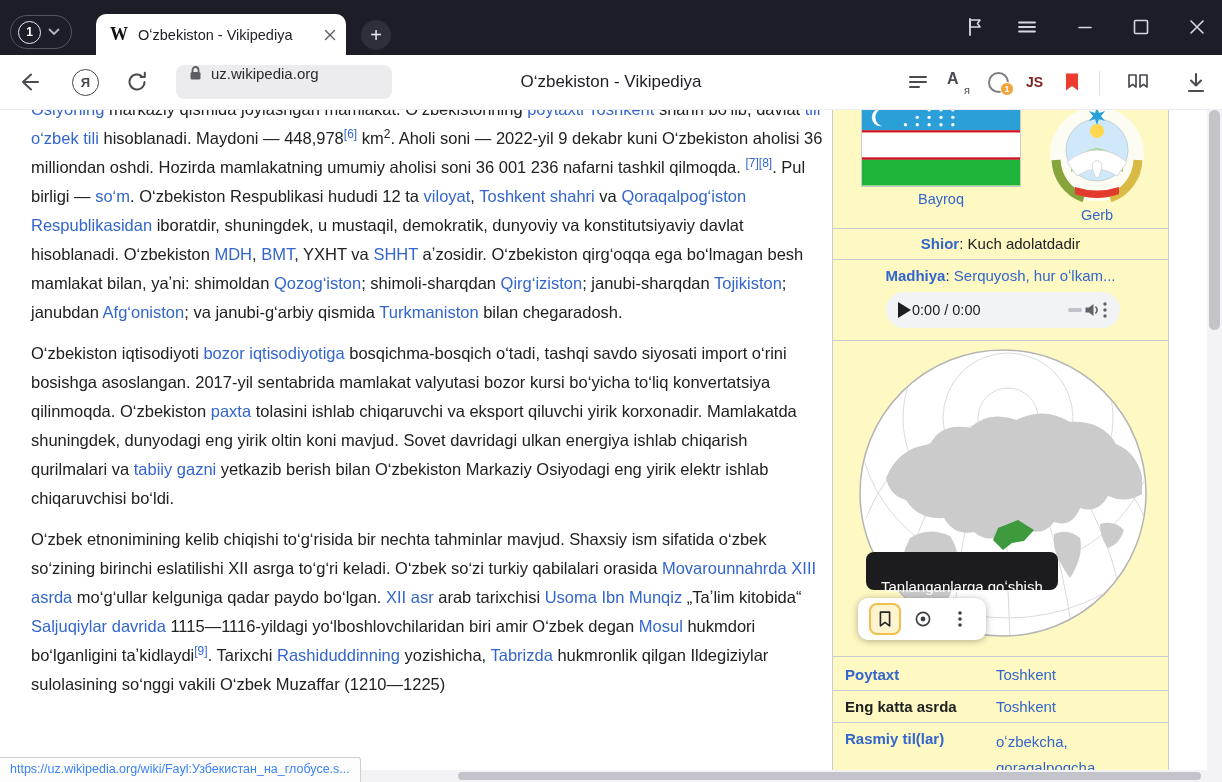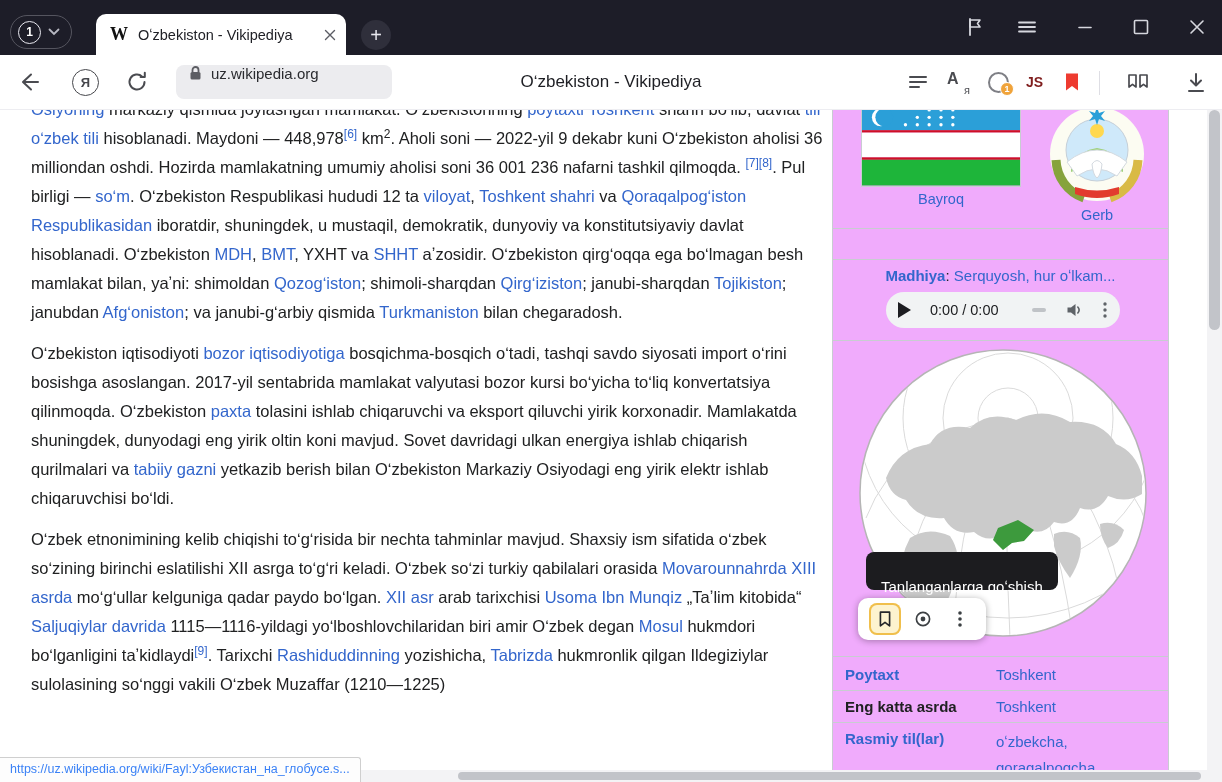--- a/index.html
+++ b/index.html
@@ -48,34 +48,34 @@
   .article { position:absolute; left:31px; top:-15px; width:792px; font-size:16.5px; line-height:29px;
              color:#202122; }
   .article p { margin:0 0 12px 0; }
   .wlink { color:#3366cc; }
   .bold { font-weight:bold; }
   sup { font-size:12px; line-height:0; }
   h2.heading { font-family:"Liberation Serif","DejaVu Serif",serif; font-weight:400; font-size:28px;
                color:#000; margin:8px 0 10px 0; padding-bottom:4px; border-bottom:1px solid #a2a9b1; }
 
   
-  .infobox { position:absolute; left:832px; top:0; width:337px; height:672px; background:#f0abfc;
+  .infobox { position:absolute; left:832px; top:0; width:337px; height:672px; background:#fef9c3;
              border-left:1px solid #c8ccd1; border-right:1px solid #c8ccd1; }
   .flag-img { position:absolute; left:28px; top:-7px; width:160px; height:84px; border:1px solid #c8ccd1; }
   .ibcap { position:absolute; text-align:center; font-size:14.5px; }
   .flag-cap { left:28px; top:81px; width:160px; }
   .gerb-img { position:absolute; left:214px; top:-6px; width:100px; height:102px; }
   .gerb-cap { left:214px; top:97px; width:100px; }
   .isep { position:absolute; left:0; right:0; border-top:1px solid #c8ccd1; }
   .motto-row { position:absolute; left:0; right:0; top:119px; height:30px; line-height:30px;
                text-align:center; font-size:15px; color:#202122; }
   .anthem-row { position:absolute; left:0; right:0; top:153px; height:26px; line-height:26px;
                 text-align:center; font-size:15px; color:#202122; }
   .player { position:absolute; left:53px; top:182px; width:234px; height:36px; background:#f1f3f4;
-            border-radius:18px; display:flex; align-items:center; padding:0 12px 0 12px; gap:19px; }
+            border-radius:18px; display:flex; align-items:center; padding:0 12px 0 12px; gap:1px; }
   .tri { width:0; height:0; border-left:13px solid #1c1d21; border-top:8px solid transparent;
          border-bottom:8px solid transparent; }
   .ptime { font-size:14.5px; color:#1b1c1f; }
   .pdash { width:14px; height:4px; background:#c0c3c7; border-radius:2px; margin-left:auto; }
   .globe { position:absolute; left:25px; top:238px; width:290px; height:290px; }
   .tooltip { position:absolute; left:33px; top:442px; height:38px; line-height:38px; background:#1c1c1f;
              color:#fff; font-size:15px; padding:16px 15px; border-radius:8px; white-space:nowrap; z-index:6; }
   .imgbar { position:absolute; left:25px; top:488px; width:128px; height:42px; background:#fff;
             border-radius:10px; box-shadow:0 1px 7px rgba(0,0,0,0.32); display:flex; align-items:center;
             justify-content:center; gap:7px; z-index:6; }
@@ -268,20 +268,23 @@
         <path d="M20 58 Q50 34 80 58 L70 72 Q50 58 30 72 Z" fill="#ffffff" stroke="#d4dae0" stroke-width="1"></path>
         <path d="M45 60 q5 -7 10 0 q-1 11 -5 14 q-4 -3 -5 -14 z" fill="#ffffff" stroke="#d4dae0"></path>
         <path d="M28 90 q22 8 44 0 l0 -7 q-22 7 -44 0 z" fill="#e23b2e"></path>
         <polygon points="50,3 52,9 58,7 54,12 58,17 52,15 50,21 48,15 42,17 46,12 42,7 48,9" fill="#2aa0d8"></polygon>
       </svg>
     </div>
     <div class="ibcap gerb-cap wlink">Gerb</div>
 
     <div class="isep" style="top:118px"></div>
 
+    <div class="motto-row">
+      <span class="wlink bold">Shior</span><span>: </span><span>Kuch adolatdadir</span>
+    </div>
 
     <div class="isep" style="top:149px"></div>
 
     <div class="anthem-row">
       <span class="wlink bold">Madhiya</span><span>: </span><span class="wlink">Serquyosh, hur oʻlkam...</span>
     </div>
 
     <div class="player">
       <span class="tri"></span>
       <span class="ptime">0:00 / 0:00</span>

